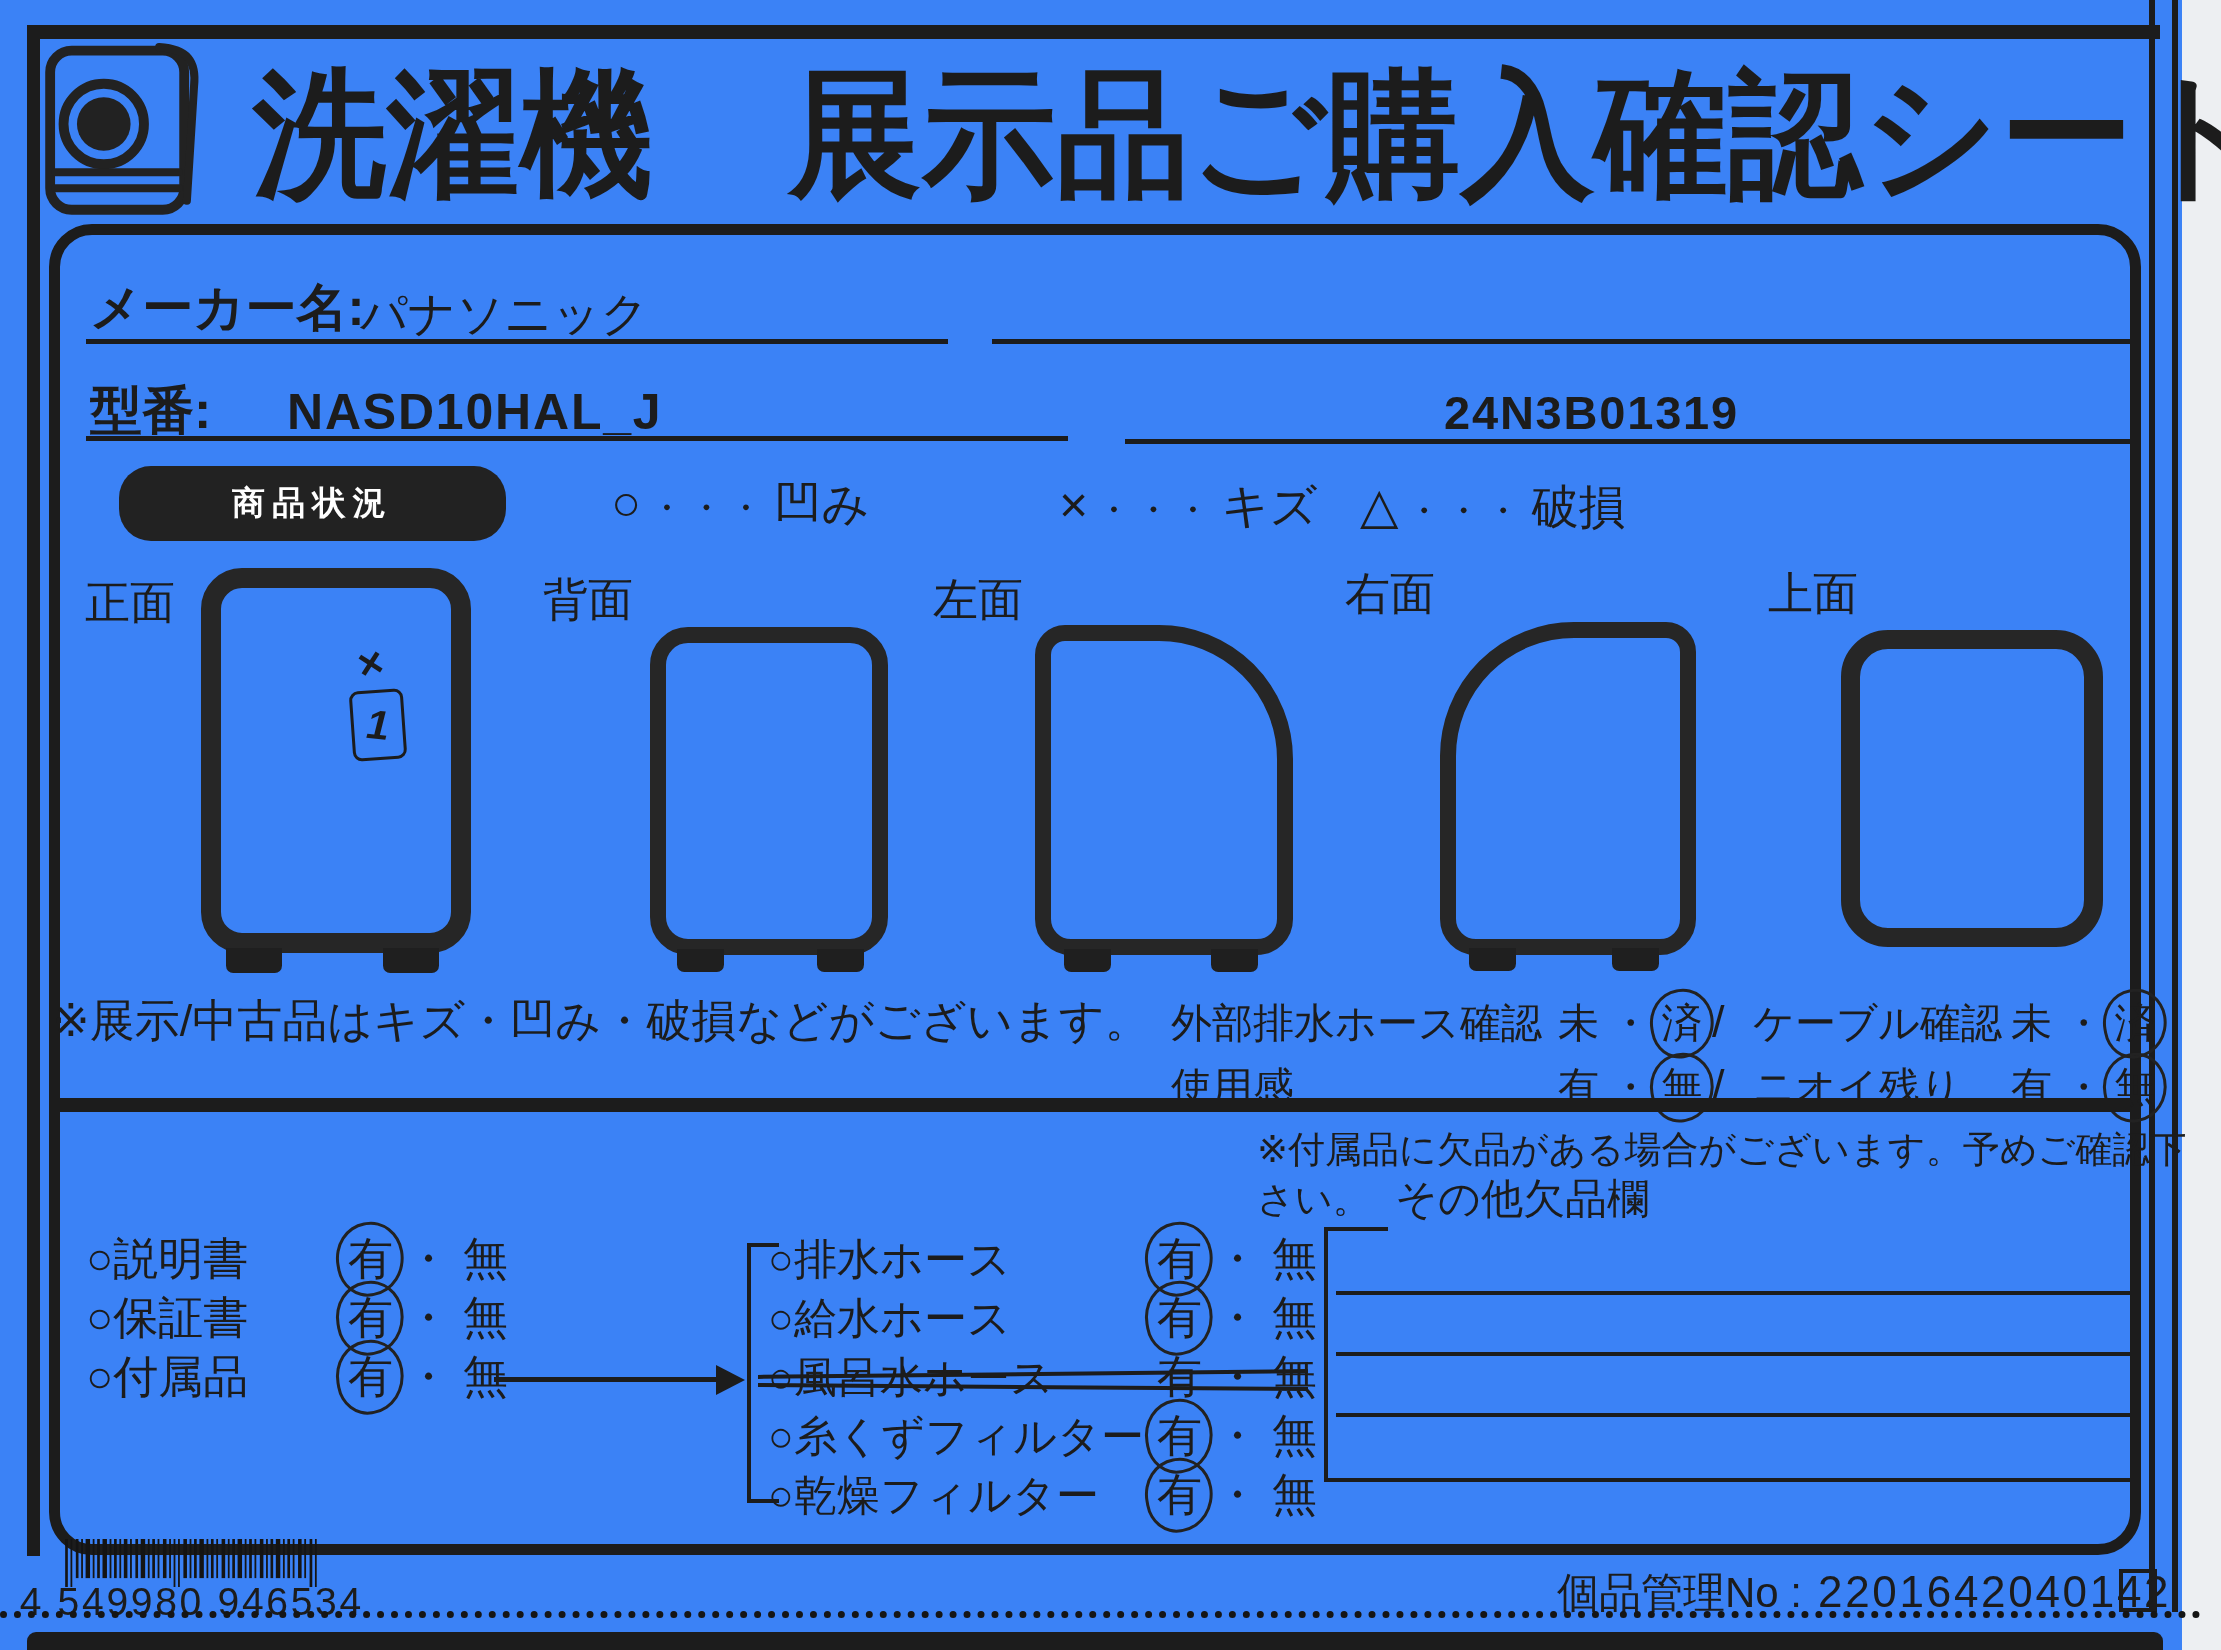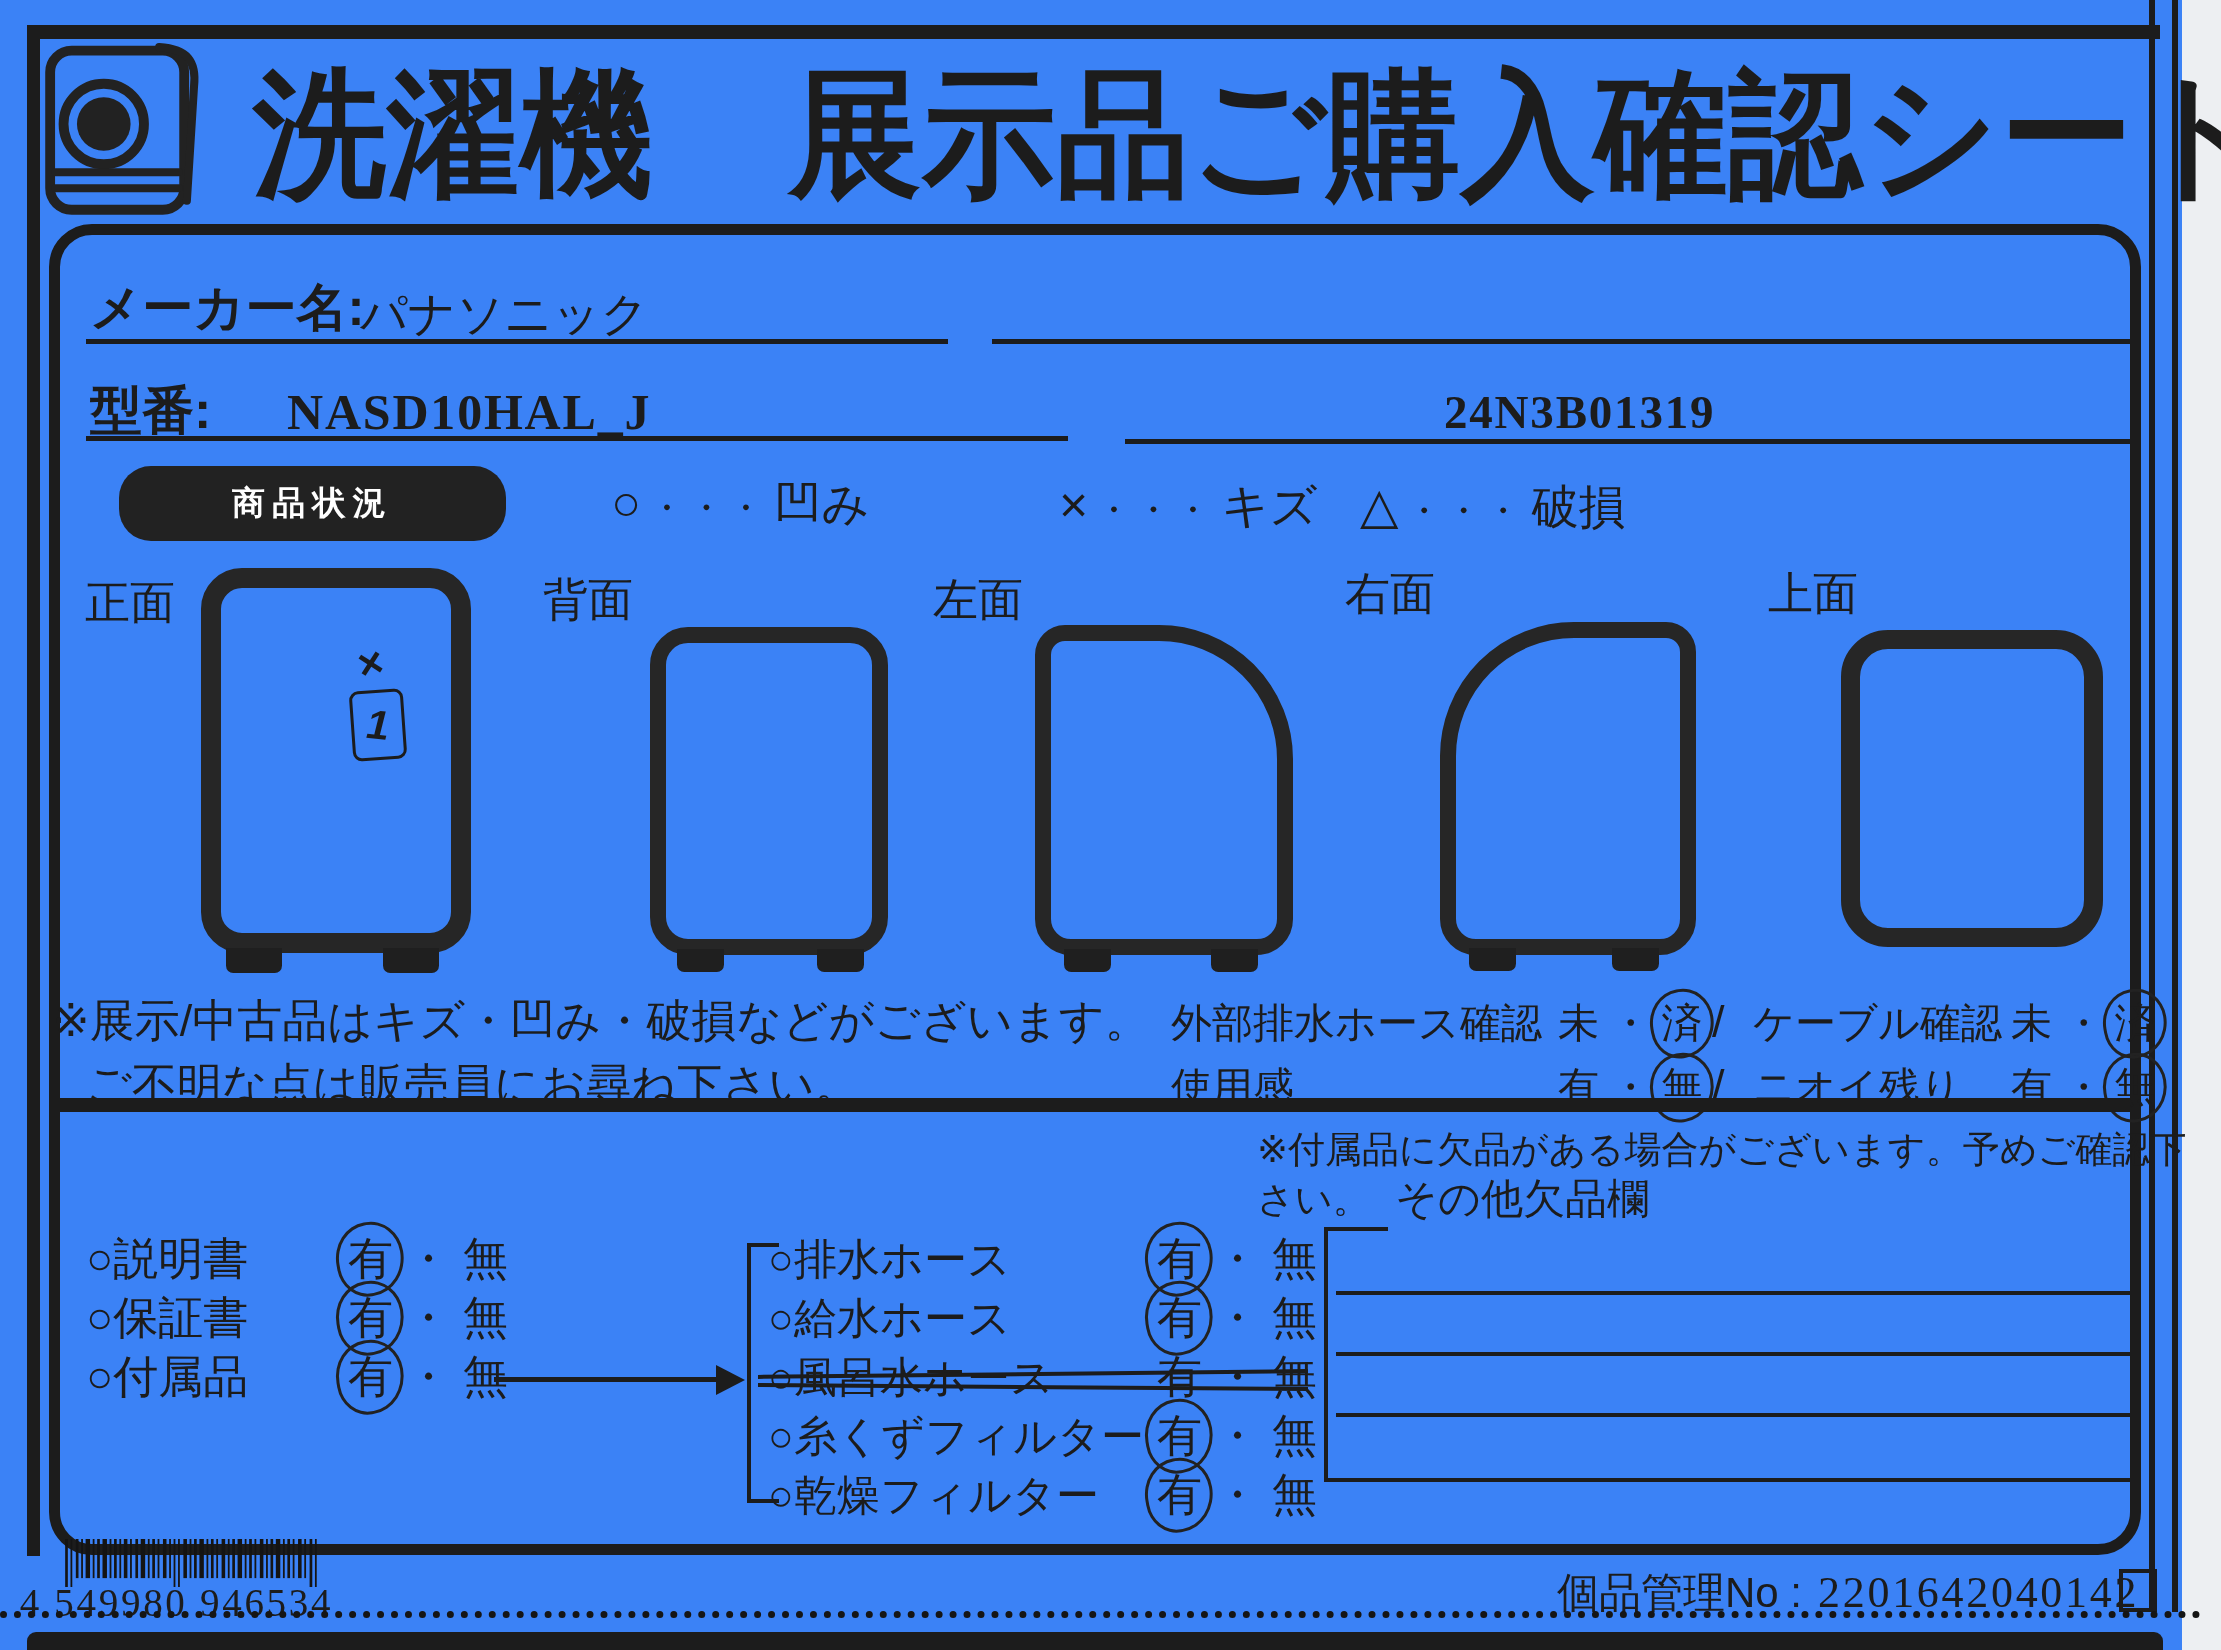--- a/index.html
+++ b/index.html
@@ -3,21 +3,21 @@
 <meta charset="utf-8">
 <style>
   html,body{margin:0;padding:0;}
   .sheet{
     position:relative;width:2221px;height:1651px;overflow:hidden;
     background:#3b82f6;color:#1c1c1c;
     font-family:"Liberation Sans","DejaVu Sans",sans-serif;
   }
   .abs{position:absolute;}
   .ink{background:#1c1c1c;}
-  .mono{font-family:Liberation Serif, serif;}
+  .mono{font-family:Liberation Sans, sans-serif;}
 
   
   .sheet-edge{left:2182px;top:0;width:39px;height:1651px;background:#edeff2;}
   .edge-line-1{left:2149px;top:0;width:6.3px;height:1612px;}
   .edge-line-2{left:2172px;top:0;width:6.3px;height:1612px;}
   .top-line{left:27px;top:25px;width:2133px;height:14.3px;}
   .left-line{left:27px;top:25px;width:12.5px;height:1531px;}
   .content-box{left:49px;top:224px;width:2092px;height:1331px;
     border:11.6px solid #1c1c1c;border-radius:43px;box-sizing:border-box;}
 
@@ -206,21 +206,20 @@
   <div class="abs foot r-f1"></div>
   <div class="abs foot r-f2"></div>
   <div class="abs shape shape-top"></div>
 
   <div class="abs front-x">×</div>
   <div class="abs front-num-box">
     <span class="front-num">1</span>
   </div>
 
   <div class="abs note1">※展示/中古品はキズ・凹み・破損などがございます。</div>
-  <div class="abs note2">ご不明な点は販売員にお尋ね下さい。</div>
 
   <div class="abs chk-row chk-row-0">
     <span class="chk-la">外部排水ホース確認</span>
     <span class="chk-opts">
       <span>未</span>
       <span>・</span>
       <span class="circled">済</span>
     </span>
     <span class="chk-slash">/</span>
     <span class="chk-lb">ケーブル確認</span>

